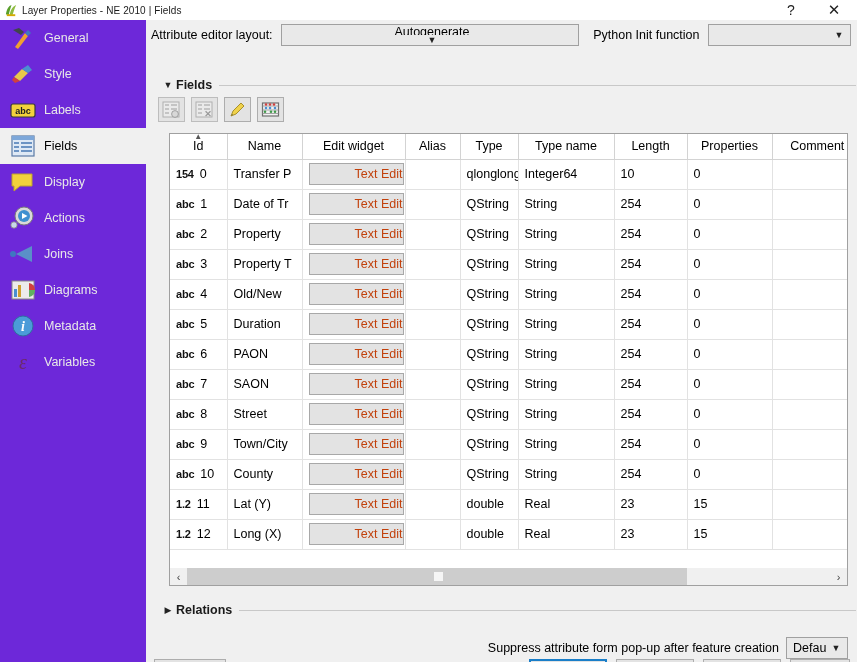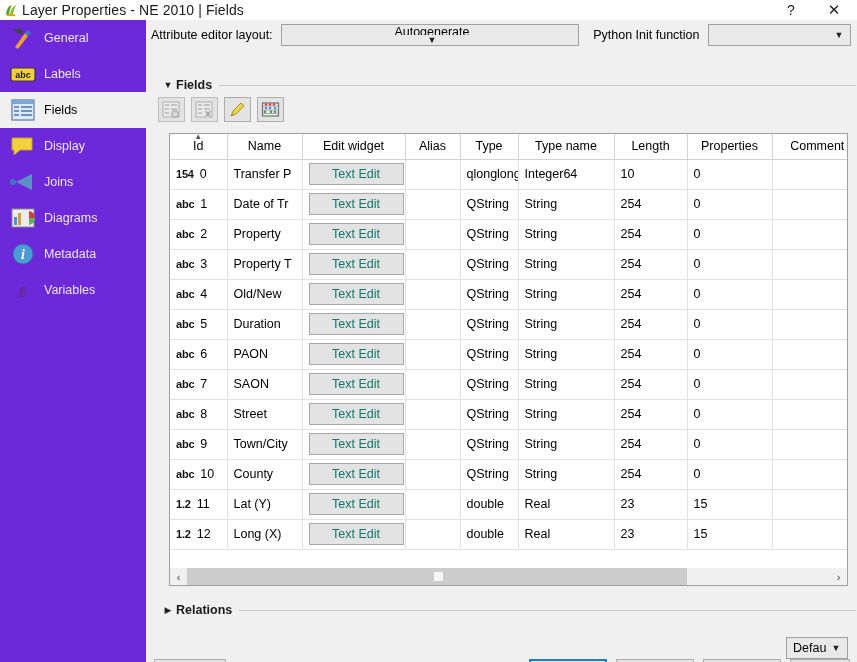--- a/index.html
+++ b/index.html
@@ -15,21 +15,21 @@
   #app { position: relative; width: 857px; height: 662px; background: #f0f0f0; }
 
   
   .titlebar {
     position: absolute; left: 0; top: 0; width: 857px; height: 20px;
     background: #ffffff;
     display: flex; align-items: center;
   }
   .titlebar .tb-icon { width: 22px; height: 20px; display:flex; align-items:center; justify-content:center; }
   .titlebar .tb-title {
-    font-size: 14px; color: #1a1a1a; white-space: nowrap;
+    font-size: 10px; color: #1a1a1a; white-space: nowrap;
     letter-spacing: 0.1px;
   }
   .tb-btns { margin-left: auto; display: flex; height: 20px; }
   .tb-btn {
     width: 44px; height: 20px; display: flex; align-items: center; justify-content: center;
     color: #222; font-size: 13px; cursor: default;
   }
   .tb-btn.help { font-size: 14px; width: 40px; }
   .tb-btn.close { font-size: 15px; width: 46px; }
 
@@ -102,21 +102,21 @@
     white-space: nowrap; overflow: hidden; color: #000;
   }
   td.c-id { padding: 0 4px 0 6px; }
   .idcell { display: flex; align-items: center; gap: 6px; }
   .typeico {
     font-weight: bold; font-size: 11px; color: #111; letter-spacing: -0.2px;
   }
   .editwidget {
     display: block; margin: 0 auto; width: 95px; height: 22px;
     background: #e3e3e3; border: 1px solid #a8a8a8;
-    font-size: 12.5px; line-height: 20px; text-align: center; color: #0f766e; cursor: default;
+    font-size: 12.5px; line-height: 20px; text-align: right; color: #c2410c; cursor: default;
   }
   td.c-widget { padding: 0 4px; }
 
   
   .hscroll {
     position: absolute; left: 170px; top: 548px; width: 677px; height: 17px;
     background: #f0f0f0; display: flex; align-items: center;
   }
   .hs-arrow { width: 17px; height: 17px; display:flex; align-items:center; justify-content:center;
               font-size: 11px; color: #444; cursor: default;}
@@ -169,20 +169,30 @@
       <span class="side-ico">
         <svg width="26" height="26" viewBox="0 0 26 26">
           <path d="M3 5 L9 3 L14 7 L11 10 Z" fill="#40464c"></path>
           <path d="M5 22 L15 8 L18 11 L8 24 Z" fill="#f0a030"></path>
           <path d="M15 8 L18 5 L21 8 L18 11 Z" fill="#3f76c0"></path>
         </svg>
       </span>
       <span class="side-lbl">General</span>
     </div>
 
+    <div class="side-item">
+      <span class="side-ico">
+        <svg width="26" height="26" viewBox="0 0 26 26">
+          <path d="M4 16 L12 8 L18 12 L10 20 Z" fill="#e8c84b"></path>
+          <path d="M4 16 L10 20 L5 22 L2 19 Z" fill="#d04040"></path>
+          <path d="M12 8 L18 4 L22 9 L18 12 Z" fill="#4b8fd0"></path>
+        </svg>
+      </span>
+      <span class="side-lbl">Style</span>
+    </div>
 
     <div class="side-item">
       <span class="side-ico">
         <svg width="26" height="17" viewBox="0 0 26 17">
           <rect x="1" y="2" width="24" height="13" rx="2" fill="#f2d13c" stroke="#3a3a3a" stroke-width="1.2"></rect>
           <text x="13" y="12" font-size="9" font-weight="bold" text-anchor="middle" fill="#202020" font-family="Liberation Sans, sans-serif">abc</text>
         </svg>
       </span>
       <span class="side-lbl">Labels</span>
     </div>
@@ -208,20 +218,31 @@
 
     <div class="side-item">
       <span class="side-ico">
         <svg width="26" height="22" viewBox="0 0 26 22">
           <path d="M2 3 h20 v12 h-12 l-6 5 v-5 h-2 z" fill="#f2d13c" stroke="#bda12e" stroke-width="1"></path>
         </svg>
       </span>
       <span class="side-lbl">Display</span>
     </div>
 
+    <div class="side-item">
+      <span class="side-ico">
+        <svg width="26" height="26" viewBox="0 0 26 26">
+          <circle cx="14" cy="11" r="9" fill="#d9d9d9" stroke="#7d7d7d" stroke-width="1"></circle>
+          <circle cx="14" cy="11" r="6" fill="#3f8fd0"></circle>
+          <path d="M12 8 L17.5 11 L12 14 Z" fill="#ffffff"></path>
+          <circle cx="4" cy="20" r="3.2" fill="#c8d8e8" stroke="#7d7d7d" stroke-width="0.8"></circle>
+        </svg>
+      </span>
+      <span class="side-lbl">Actions</span>
+    </div>
 
     <div class="side-item">
       <span class="side-ico">
         <svg width="26" height="22" viewBox="0 0 26 22">
           <path d="M22 3 L22 19 L6 11 Z" fill="#5a8fc8"></path>
           <circle cx="3" cy="11" r="3" fill="#3f76c0"></circle>
         </svg>
       </span>
       <span class="side-lbl">Joins</span>
     </div>
@@ -610,20 +631,21 @@
       <div class="hs-arrow">›</div>
     </div>
 
     <div class="grp" style="left:14px; top:583px; width:696px;">
       <span class="tri">▶</span>
       <span class="gtxt">Relations</span>
       <span class="gline"></span>
     </div>
 
     <div class="suppress">
+      <span class="lbl">Suppress attribute form pop-up after feature creation</span>
       <div class="combo" style="width:62px;">
         <span class="cb-val">Default</span>
         <span class="cb-arr">▼</span>
       </div>
     </div>
 
     <div class="btnrow">
       <div class="stylebtn">
         
         

